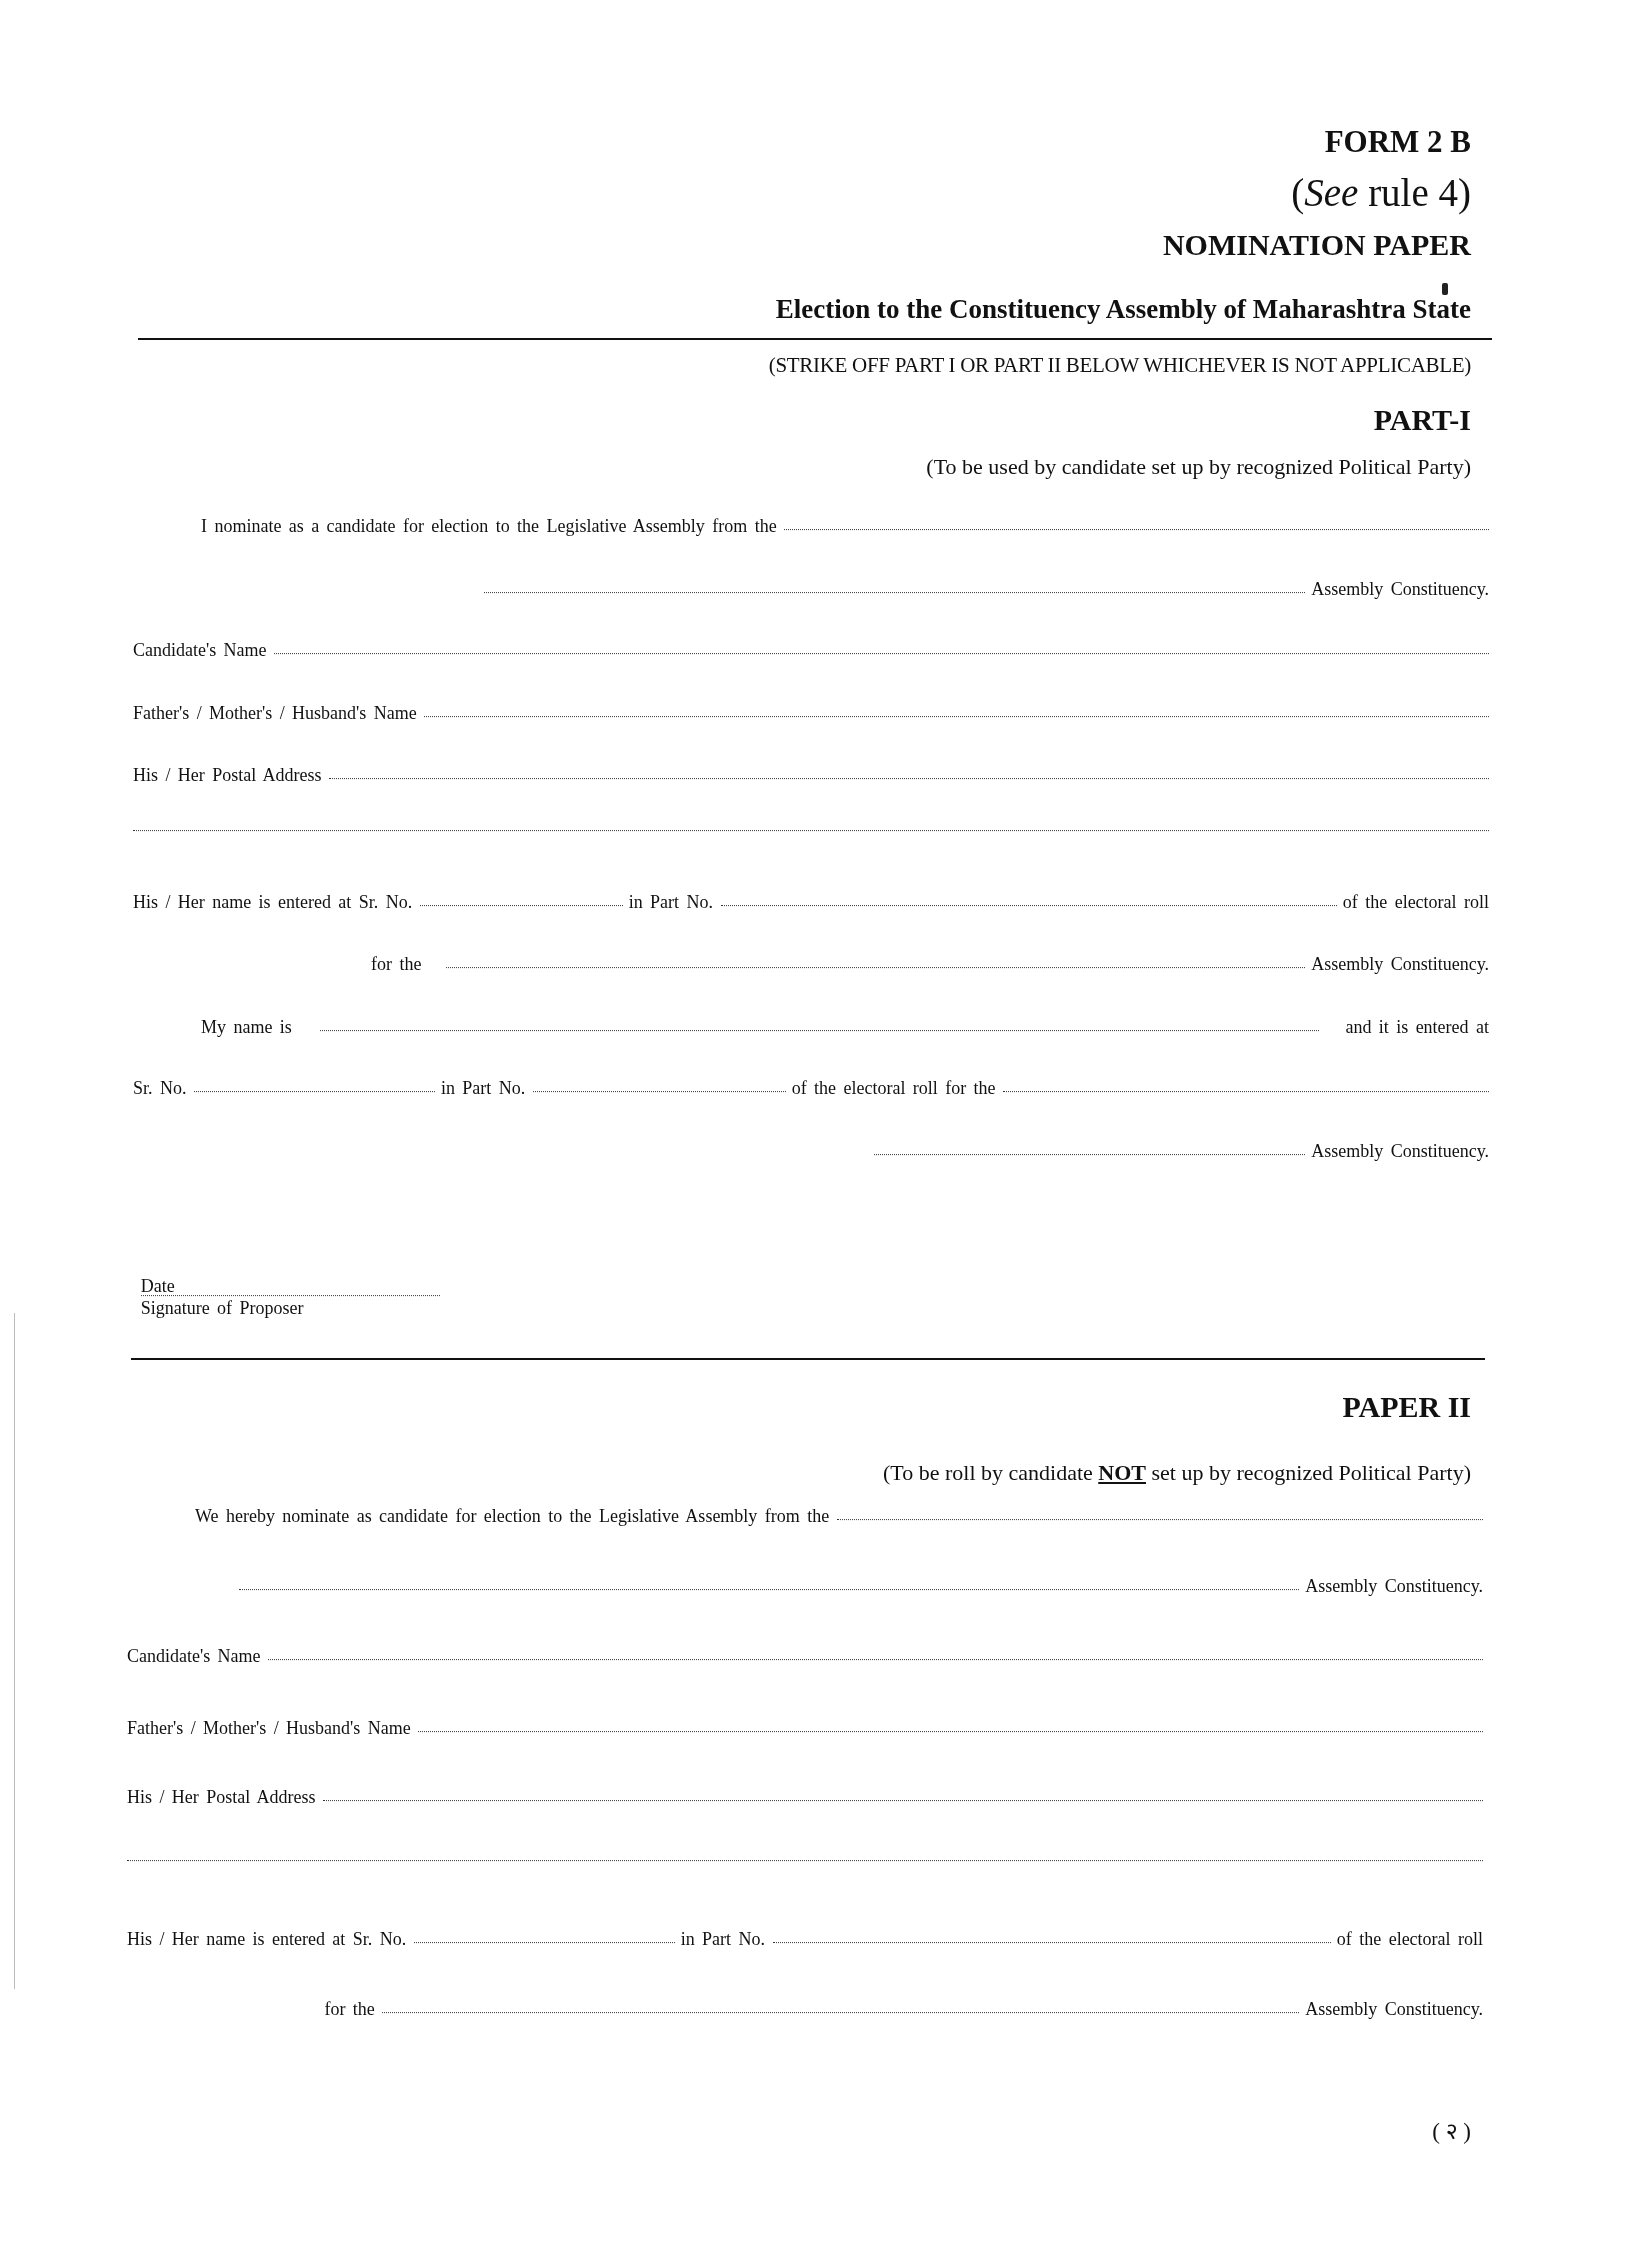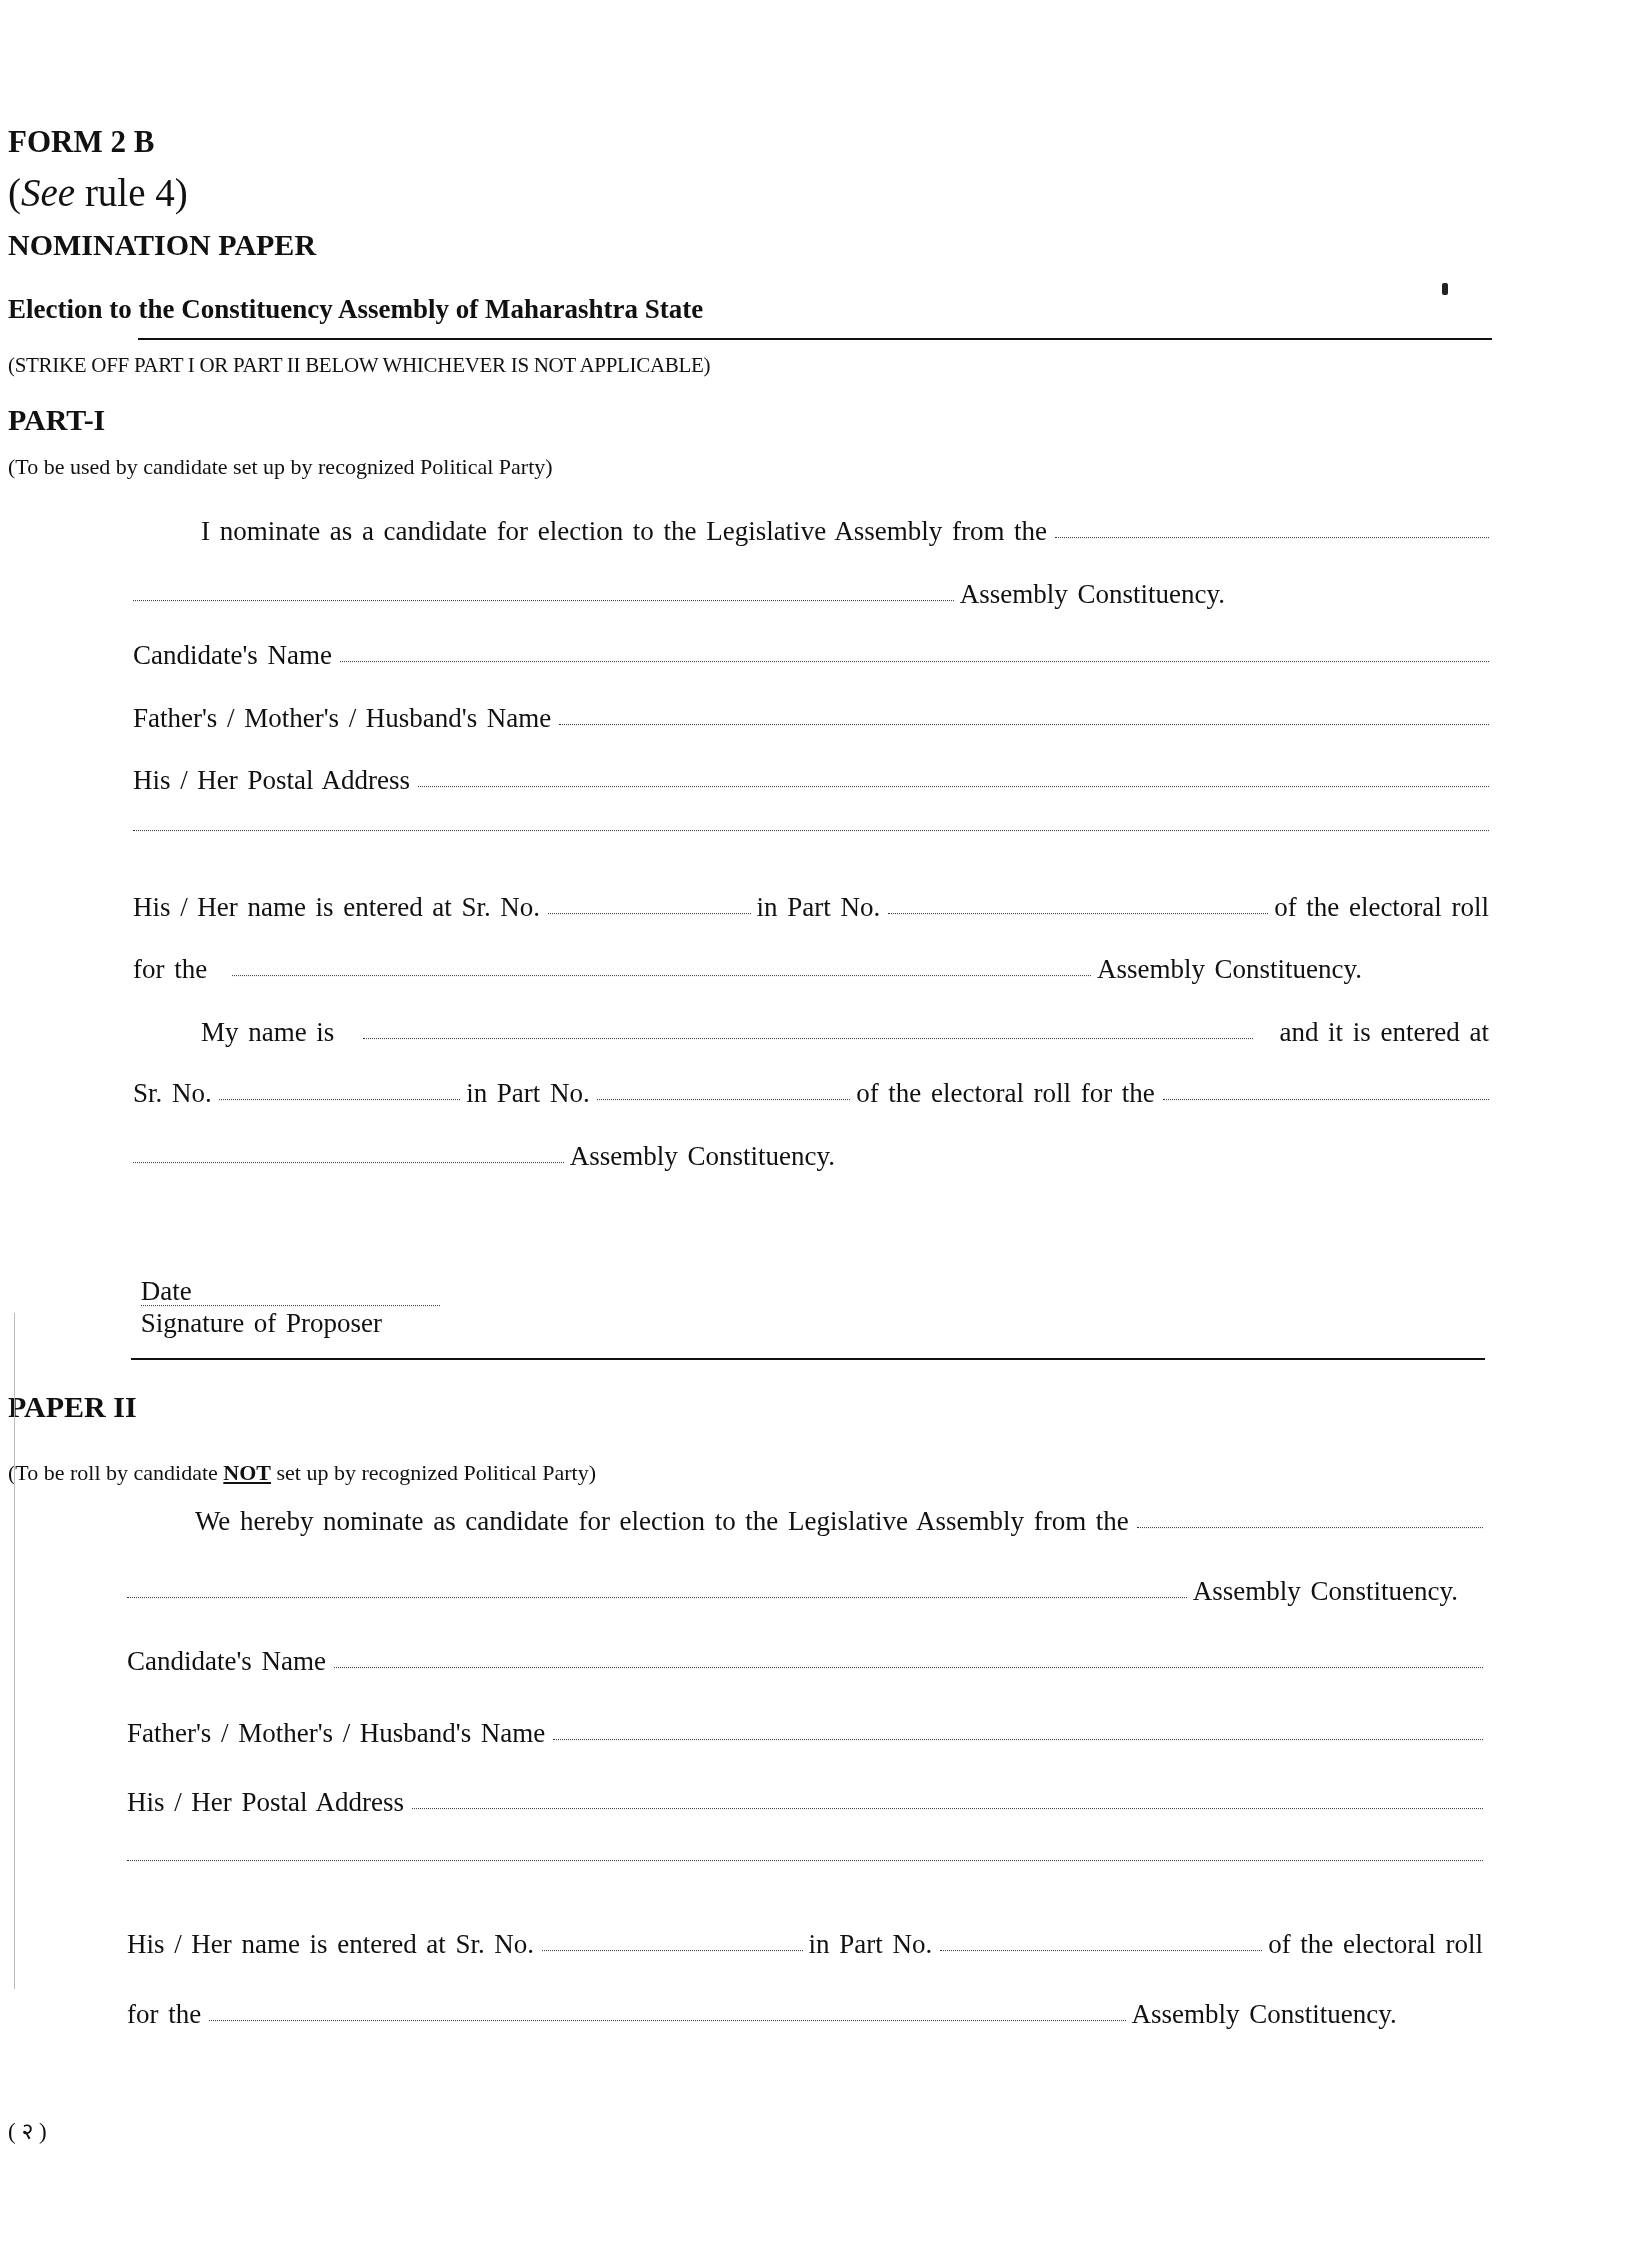--- a/index.html
+++ b/index.html
@@ -1,32 +1,32 @@
 <!DOCTYPE html>
 <html><head>
 <meta charset="utf-8">
 <style>
   html, body { margin: 0; padding: 0; background: #ffffff; }
   body { width: 1641px; height: 2258px; position: relative; overflow: hidden;
          font-family: "Liberation Serif", "DejaVu Serif", serif; color: #111; }
   .abs { position: absolute; white-space: nowrap; }
-  .center { left: 8px; width: 1471px; text-align: left; }
+  .center { left: 0; width: 1471px; text-align: right; }
   .h-form { top: 124px; font-size: 31px; font-weight: bold; }
   .h-rule { top: 170px; font-size: 39px; }
   .h-rule i { font-style: italic; }
   .h-title { top: 228px; font-size: 30px; font-weight: bold; }
   .h-election { top: 294px; font-size: 27px; font-weight: bold; }
   .hr { position: absolute; height: 1.9px; background: #111; }
   .h-strike { top: 353px; font-size: 21px; letter-spacing: -0.3px; }
   .h-part { font-size: 30px; font-weight: bold; }
   .h-sub { font-size: 22px; }
   .u { text-decoration: underline; font-weight: bold; }
 
   .row { position: absolute; left: 133px; width: 1356px; display: flex; align-items: baseline;
-         font-size: 27px; white-space: nowrap; word-spacing: 2.9px; }
+         font-size: 18px; white-space: nowrap; word-spacing: 2.9px; justify-content: flex-end; }
   .row.indent { padding-left: 68px; width: 1288px; }
   .lbl { flex: 0 0 auto; }
   .fill { flex: 1 1 auto; border-bottom: 1.9px dotted #333; height: 0; margin: 0 5.8px 0 7.7px; min-width: 39px; transform: translateY(-1.9px); }
   .fill.fixed { flex: 0 0 auto; }
   .fill.first { margin-left: 0; }
   .fill.last { margin-right: 0; }
   .spacer { flex: 1 1 auto; }
 
   .pagenum { top: 2114px; font-size: 23px; }
   .artifact { position: absolute; background: #222; }

